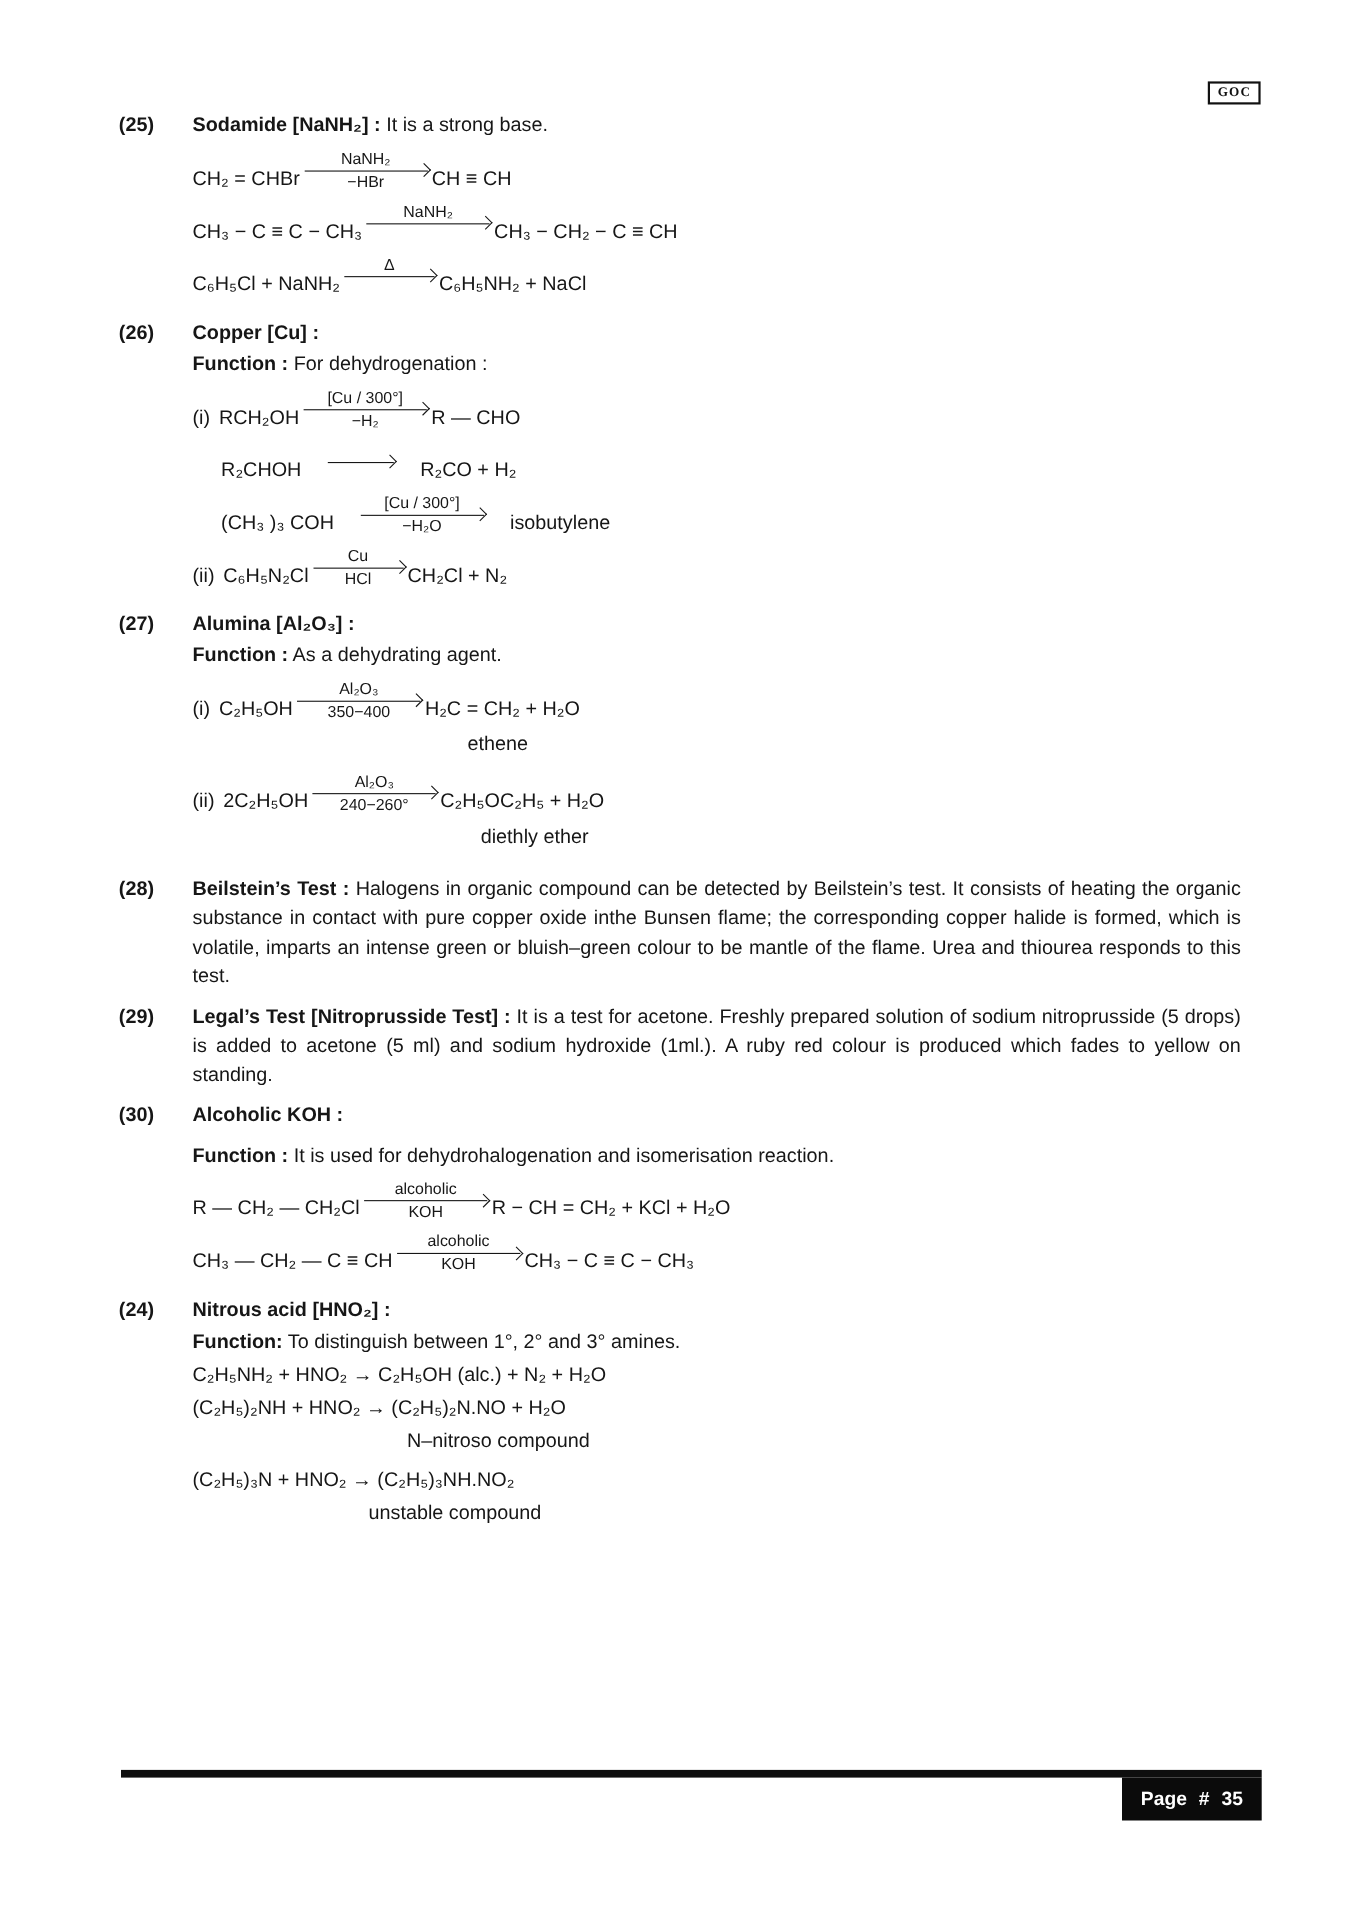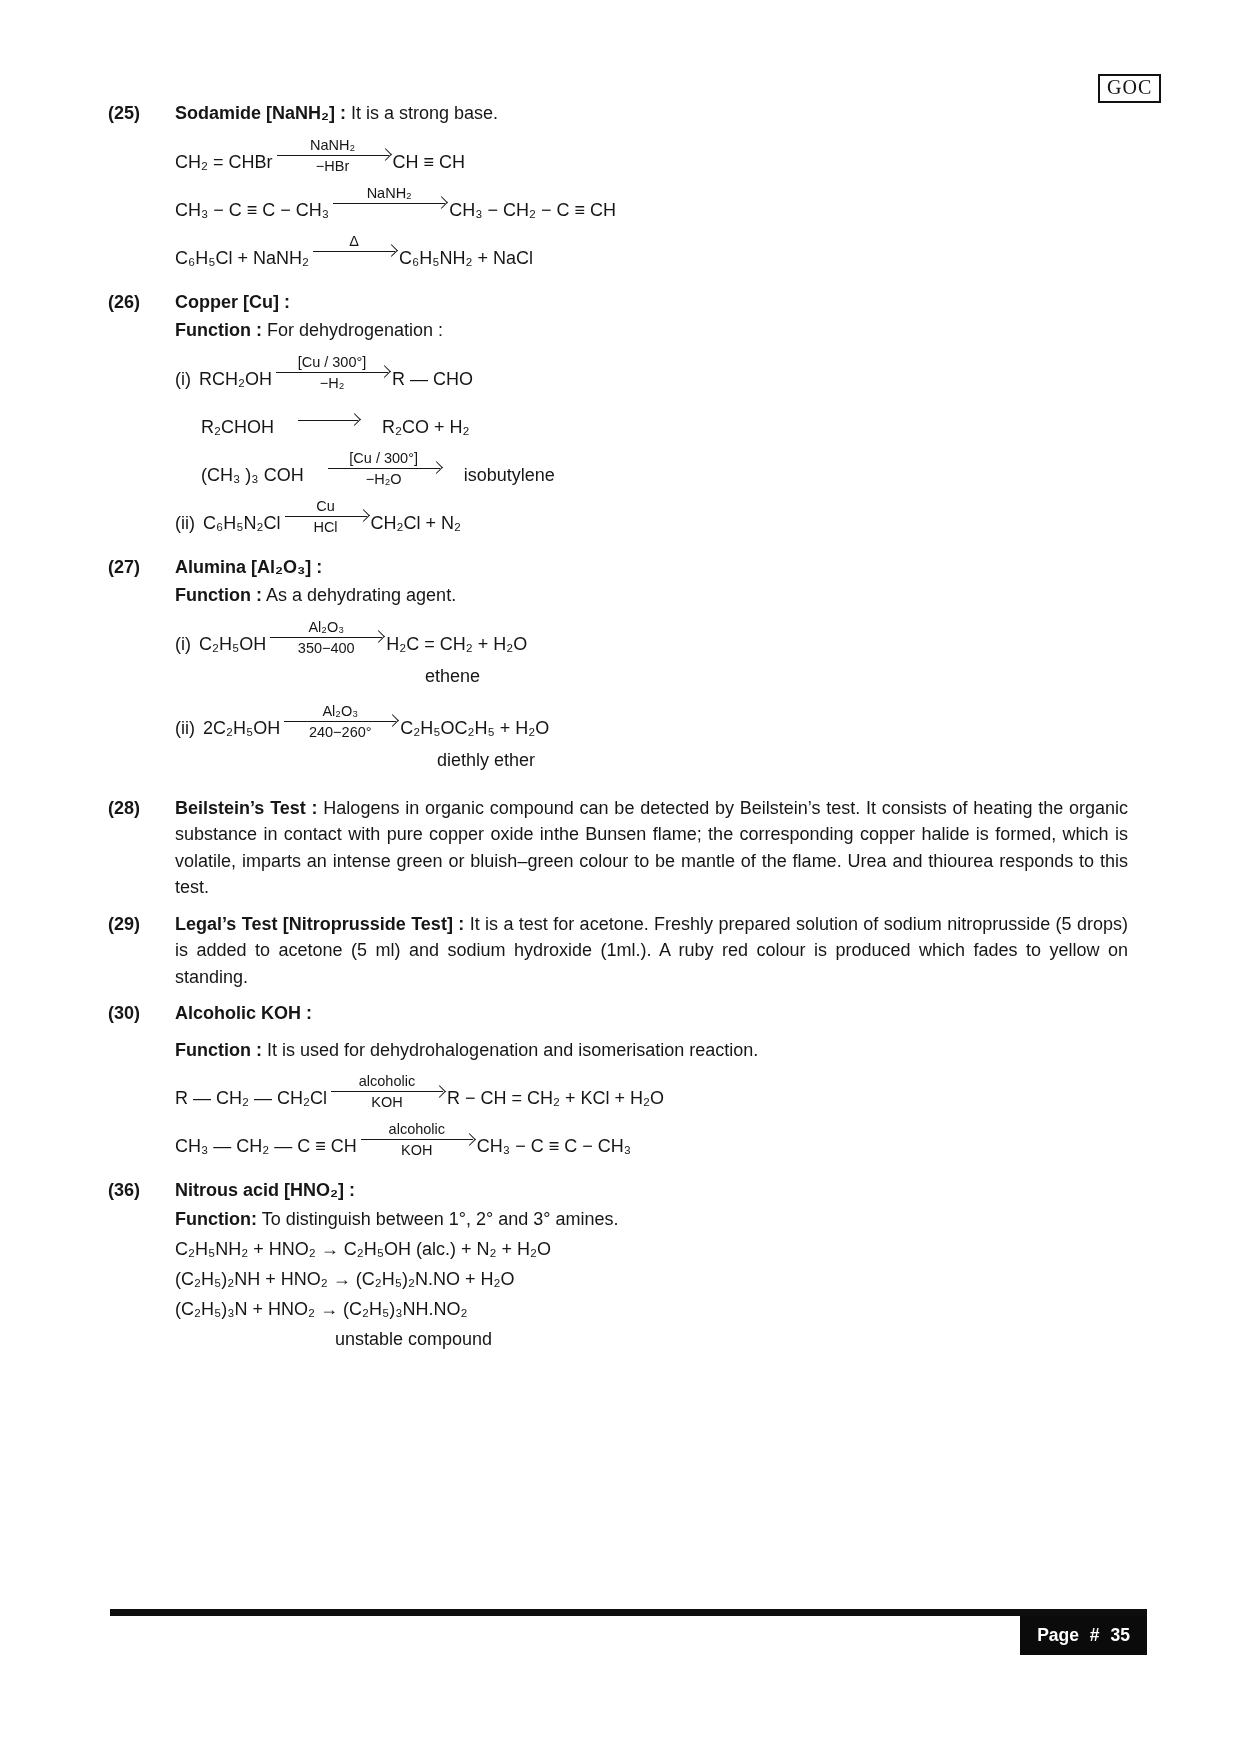--- a/index.html
+++ b/index.html
@@ -21,21 +21,21 @@
   .rxn.w110{min-width:112px;}
   .rxn.w80{min-width:82px;}
   .rxn.w60{min-width:60px;}
   .ab,.bl{font-size:14.5px;line-height:17px;min-height:17px;padding:0 8px;}
   .shaft{align-self:stretch;position:relative;height:0;border-top:1.7px solid #161616;margin:1px 0 2px;}
   .shaft::after{content:"";position:absolute;right:-1px;top:-5.3px;width:8px;height:8px;
                 border-top:1.7px solid #161616;border-right:1.7px solid #161616;transform:rotate(45deg);}
   .cap{font-size:18px;margin:-4px 0 14px 0;}
   .chem-line{margin:4px 0;font-size:18px;line-height:26px;}
   .goc{position:absolute;left:1098px;top:74px;border:2px solid #111;padding:0px 7px 2px 7px;
-       font-family:"Liberation Serif","DejaVu Serif",serif;font-size:20px;letter-spacing:1px;color:#111;}
+       font-family:"Liberation Serif","DejaVu Serif",serif;font-size:12px;letter-spacing:1px;color:#111;font-weight:bold;}
   .footer-bar{position:absolute;left:110px;top:1609px;width:1037px;height:7px;background:#0e0e0e;}
   .page-badge{position:absolute;left:1020px;top:1616px;width:127px;height:39px;background:#0b0b0b;
               color:#ffffff;font-weight:bold;font-size:17.5px;display:flex;align-items:center;
               justify-content:center;word-spacing:6px;}
 </style>
 </head>
 <body>
 
 <div class="page">
 
@@ -189,26 +189,27 @@
               <span class="ab">alcoholic</span>
               <span class="shaft"></span>
               <span class="bl">KOH</span>
             </span>
           <span>CH₃ − C ≡ C − CH₃</span>
         </div>
       </div>
     </div>
 
     <div class="sec">
-      <div class="sec-num">(36)</div>
+      <div class="sec-num">(24)</div>
       <div class="sec-body">
         <p class="head"><b>Nitrous acid [HNO₂] :</b></p>
         <p class="func"><b>Function:</b> <span>To distinguish between 1°, 2° and 3° amines.</span></p>
         <div class="chem-line">C₂H₅NH₂ + HNO₂ → C₂H₅OH (alc.) + N₂ + H₂O</div>
         <div class="chem-line">(C₂H₅)₂NH + HNO₂ → (C₂H₅)₂N.NO + H₂O</div>
+        <div class="cap" style="margin:2px 0 10px 195px;">N–nitroso compound</div>
         <div class="chem-line">(C₂H₅)₃N + HNO₂ → (C₂H₅)₃NH.NO₂</div>
         <div class="cap" style="margin:2px 0 0 160px;">unstable compound</div>
       </div>
     </div>
 
   </div>
 
   <div class="footer-bar"></div>
   <div class="page-badge">Page # 35</div>
 

